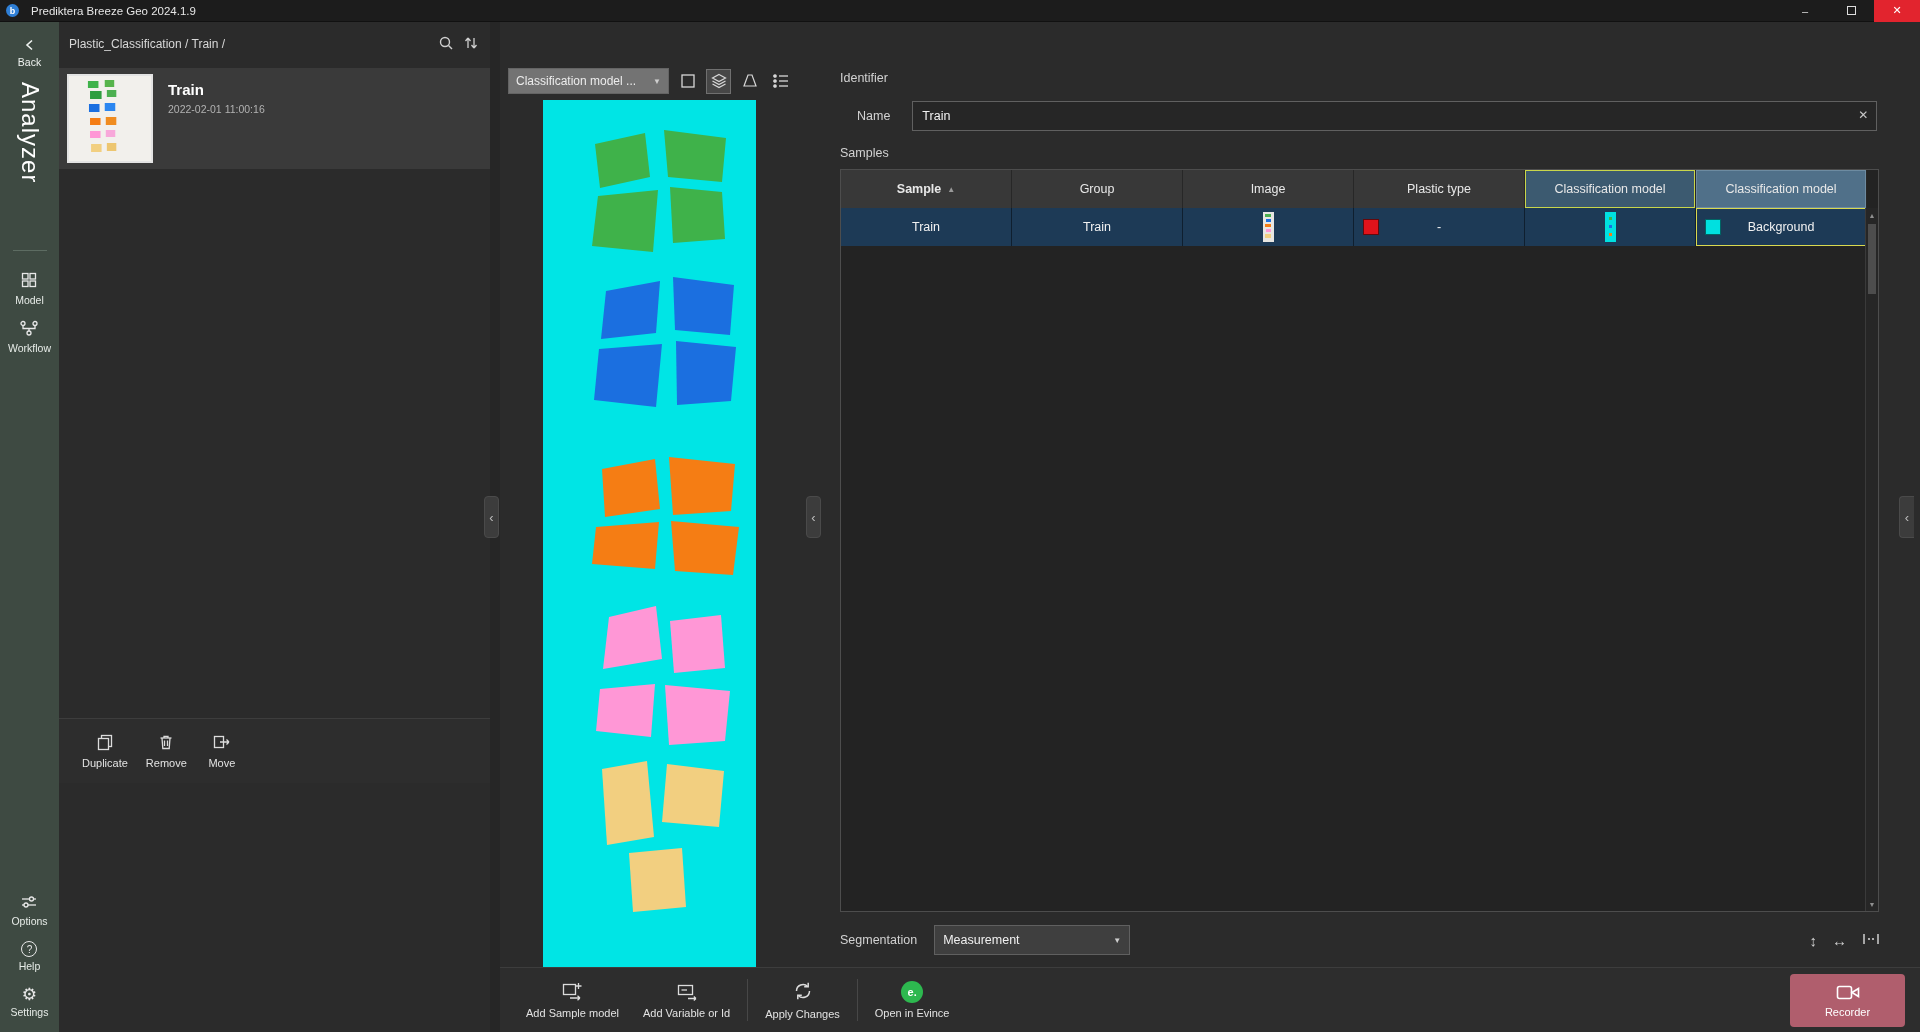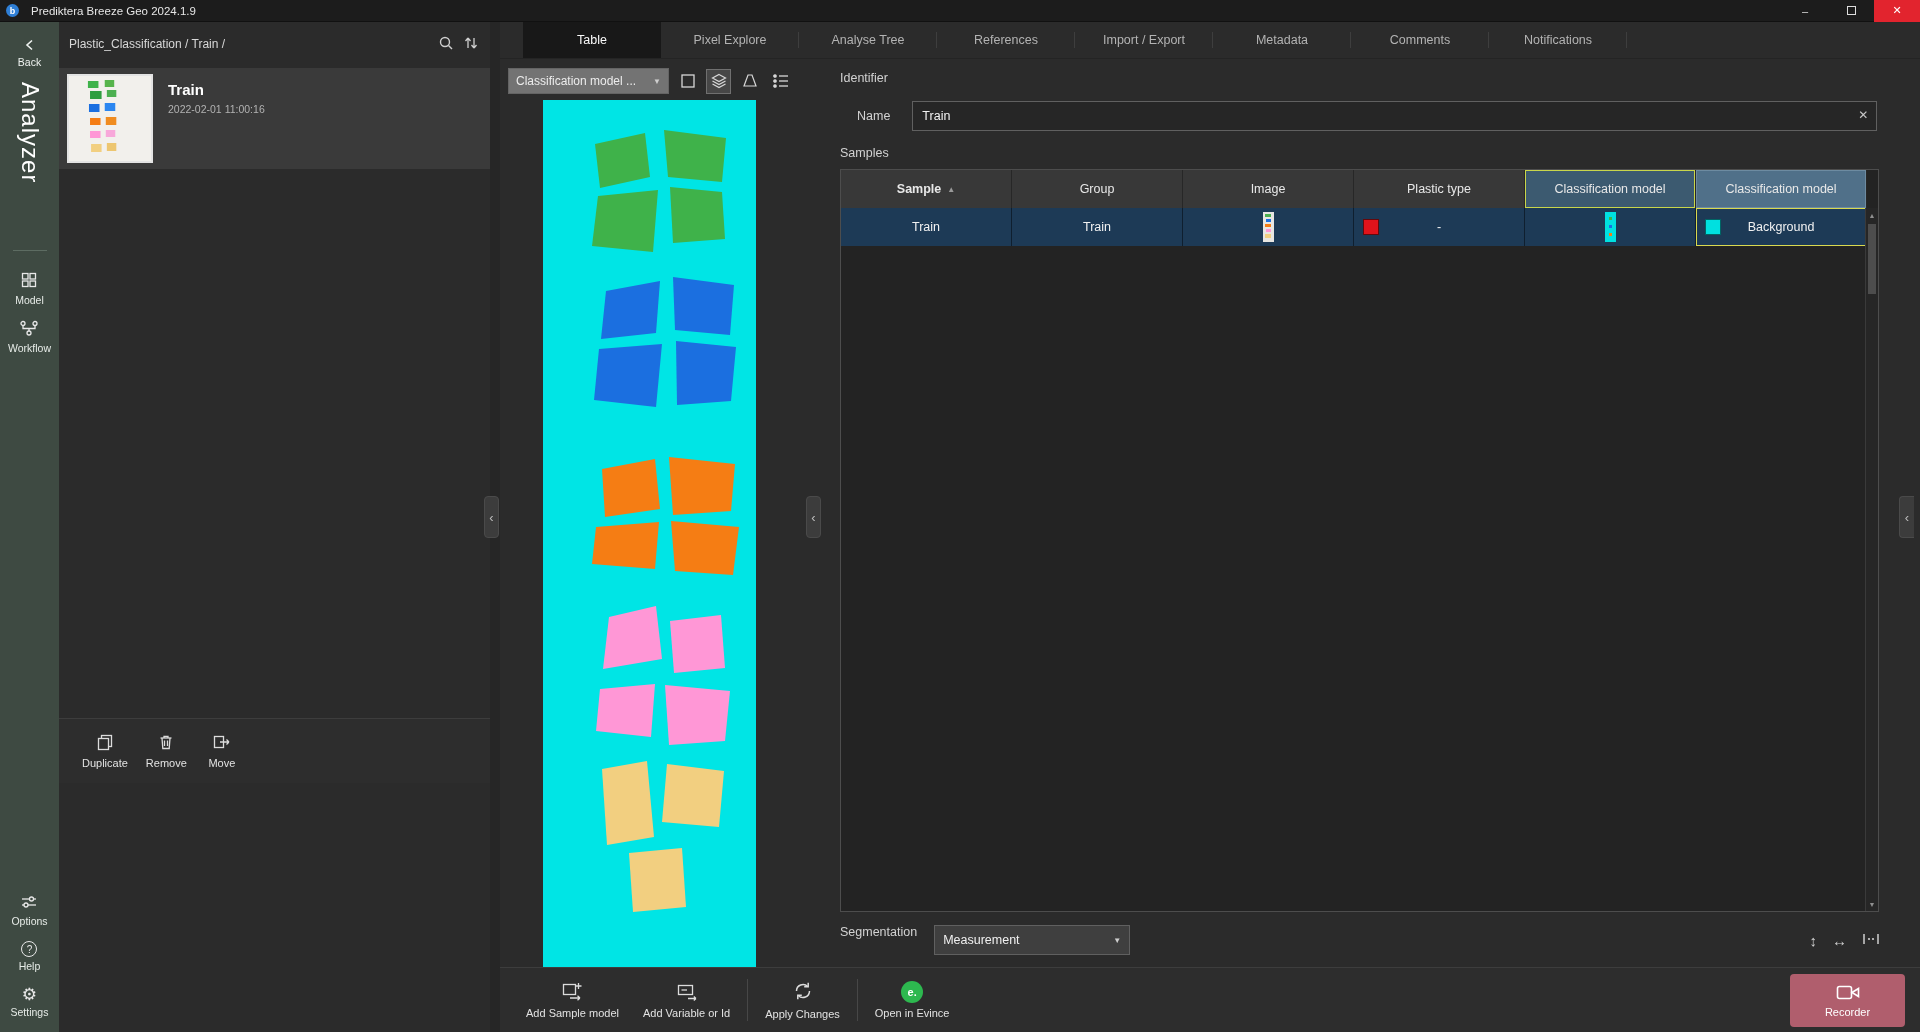--- a/index.html
+++ b/index.html
@@ -96,21 +96,21 @@
         display:flex; align-items:center; justify-content:center; color:#f2f2f2; font-size:12.5px; position:relative; }
   .td.outlined { box-shadow:inset 0 0 0 1px #d9d94f; }
   .swatch { position:absolute; left:9px; top:11px; width:16px; height:16px; border:1px solid rgba(0,0,0,.55); }
   .cell-thumb svg { display:block; }
 
   .vscroll { position:absolute; right:0; top:38px; bottom:0; width:13px; background:#262626; border-left:1px solid #3a3a3a; }
   .vs-arrow { height:14px; display:flex; align-items:center; justify-content:center; font-size:7px; color:#8f8f8f; }
   .vs-arrow.down { position:absolute; bottom:0; left:0; right:0; }
   .vs-thumb { position:absolute; left:2px; right:2px; top:16px; height:70px; background:#4d4d4d; }
 
-  .seg-row { position:absolute; left:17px; top:866px; height:30px; display:flex; }
+  .seg-row { position:absolute; left:17px; top:866px; height:30px; display:flex; align-items:center; }
   .seg-label { color:#d2d2d2; font-size:12.5px; margin-right:17px; }
   .seg-select { width:196px; height:30px; background:#3f3f3f; border:1px solid #606060; display:flex;
                 align-items:center; padding:0 8px; color:#f0f0f0; font-size:12.5px; }
   .seg-select .caret { margin-left:auto; font-size:8px; color:#cfcfcf; }
   .fit-controls { position:absolute; right:40px; top:866px; height:30px; display:flex; align-items:center; gap:15px; color:#cfcfcf; }
   .fit-glyph { font-size:15px; }
 
   
   .bottom-toolbar { position:absolute; left:0; bottom:0; width:1420px; height:65px; background:#2d2d2d;
                     border-top:1px solid #3d3d3d; display:flex; align-items:center; padding-left:14px; }
@@ -273,30 +273,20 @@
         </span>
         <span>Move</span>
       </div>
     </div>
   </div>
 
   <div class="gutter"></div>
 
   <div class="content">
 
-    <div class="tabbar">
-      <div class="tab active">Table</div>
-      <div class="tab">Pixel Explore</div>
-      <div class="tab">Analyse Tree</div>
-      <div class="tab">References</div>
-      <div class="tab">Import / Export</div>
-      <div class="tab">Metadata</div>
-      <div class="tab">Comments</div>
-      <div class="tab">Notifications</div>
-    </div>
 
     <div class="viewer">
       <div class="viewer-toolbar">
         <div class="overlay-select">
           <span>Classification model ...</span>
           <span class="caret">▼</span>
         </div>
         <div class="icon-btn">
           <svg width="18" height="18" viewBox="0 0 18 18">
               <rect x="3" y="3" width="12" height="12" fill="none" stroke="#d8d8d8" stroke-width="1.3"></rect>

